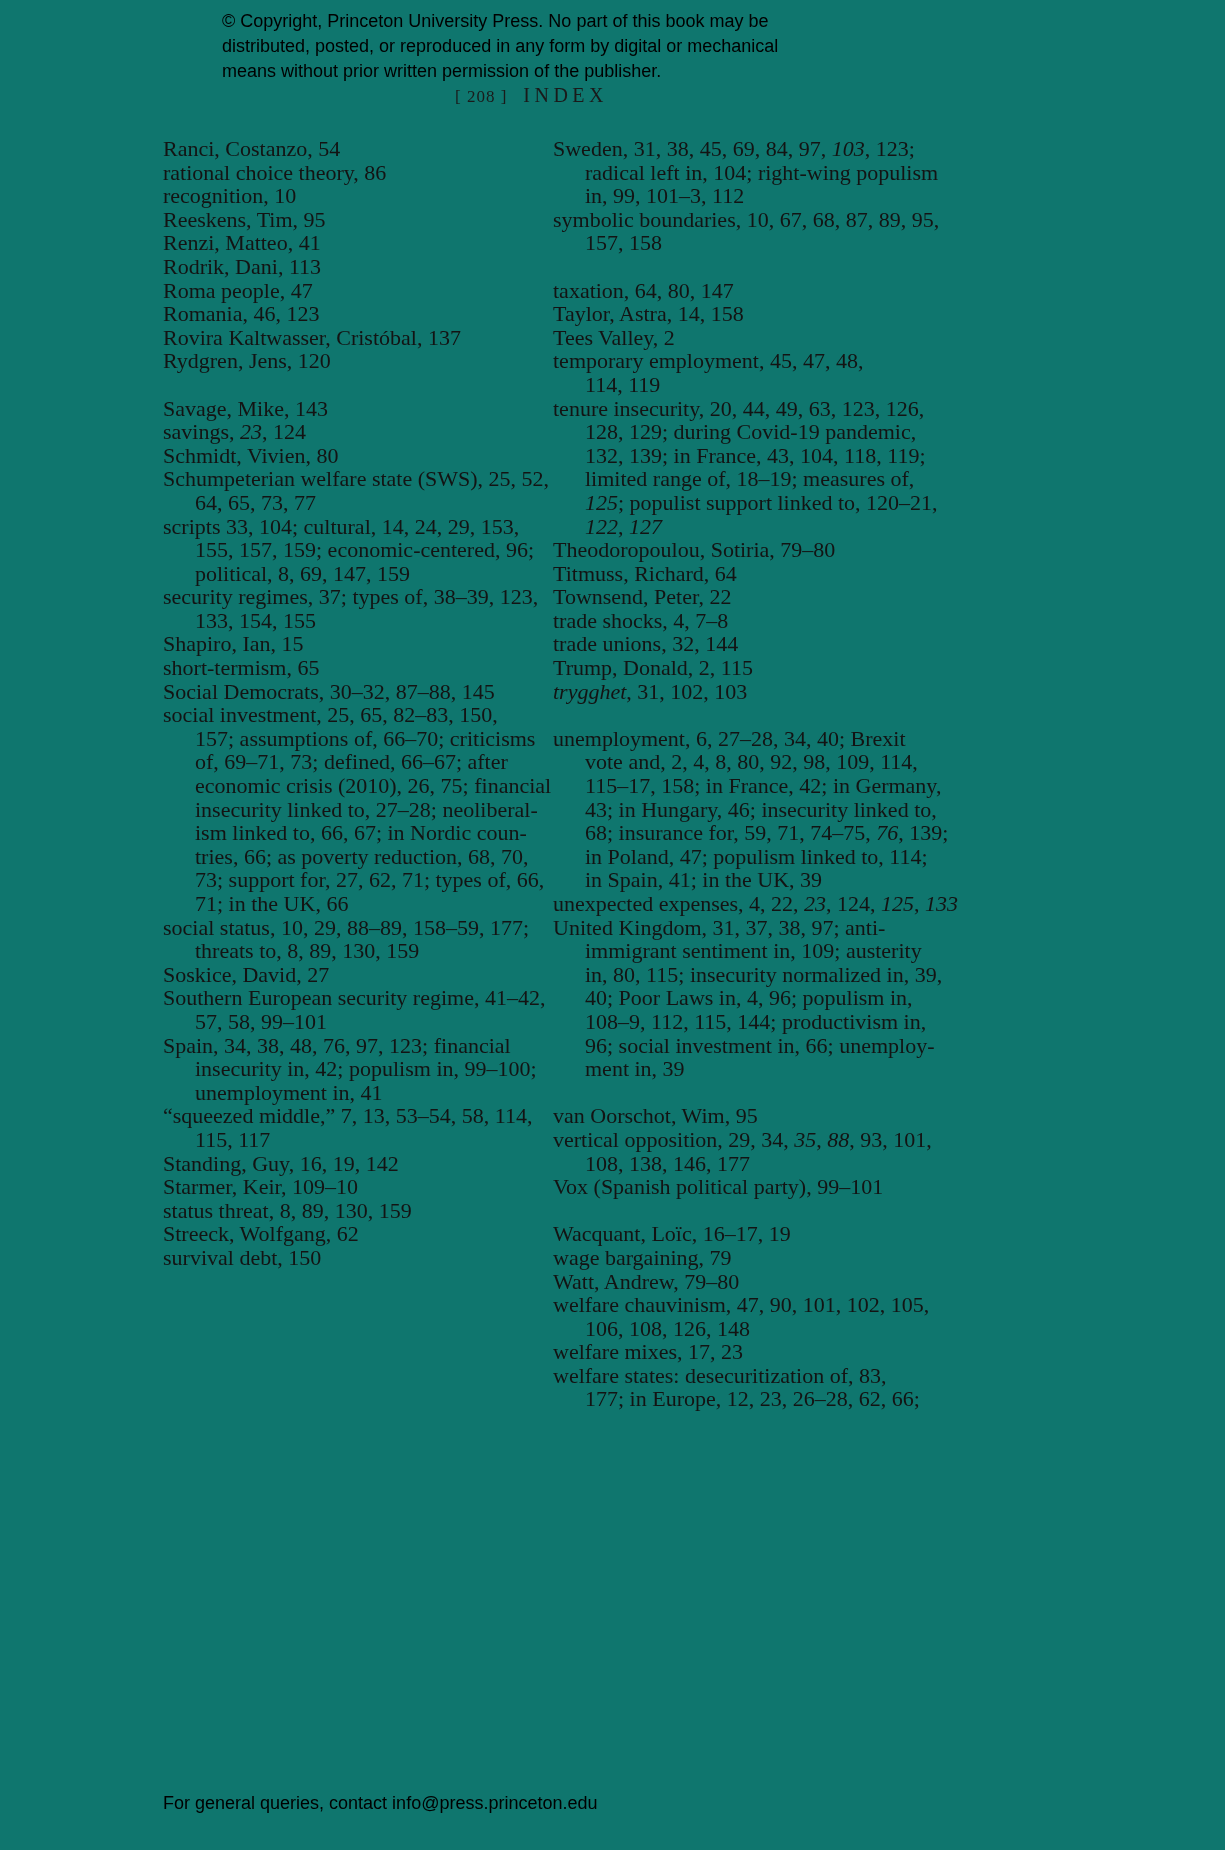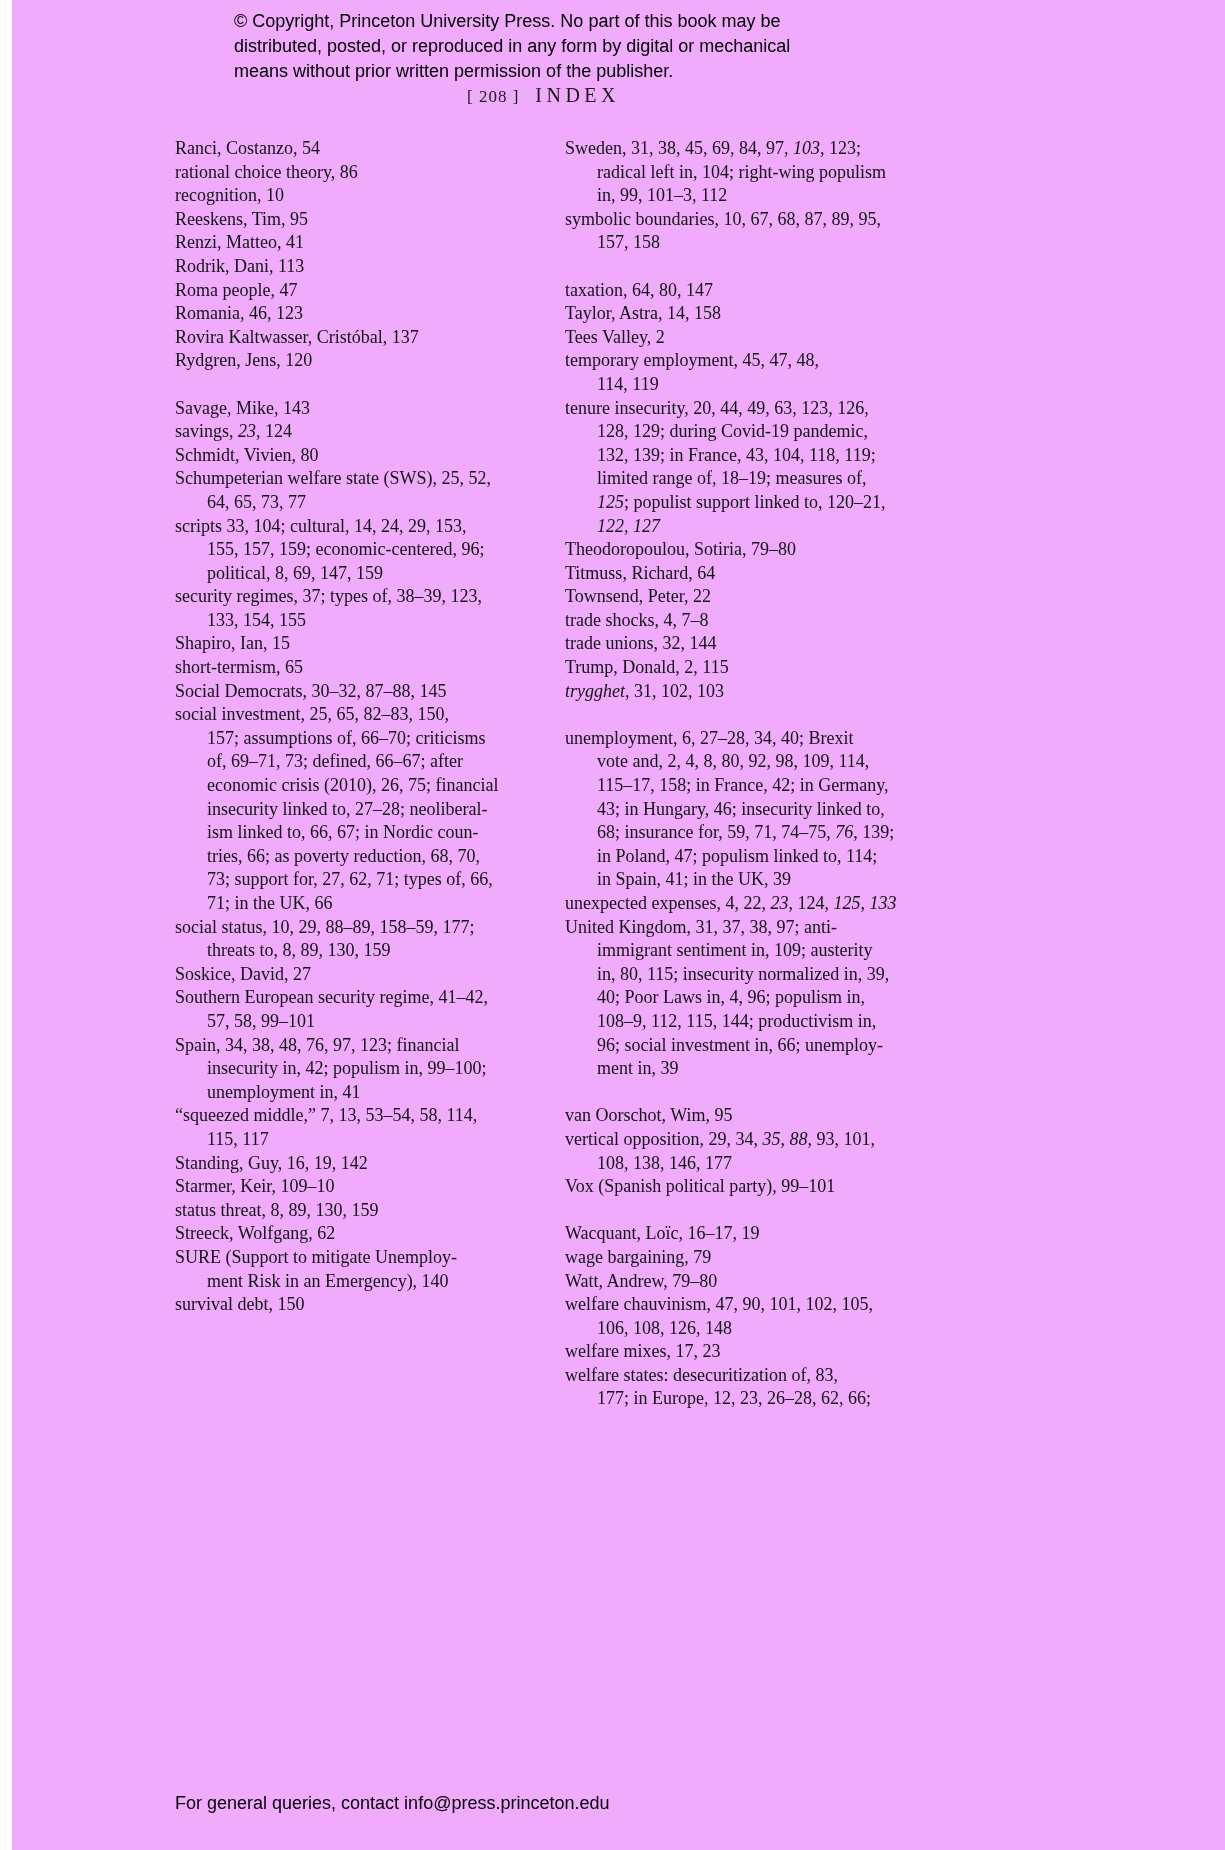--- a/index.html
+++ b/index.html
@@ -4,38 +4,38 @@
 <style>
   * { margin:0; padding:0; box-sizing:border-box; }
   html,body { background:#ffffff; }
   body {
     width:1225px; height:1850px;
     position:relative;
     font-family:"Liberation Serif", serif;
     color:#131313;
     overflow:hidden;
   }
-  .page { position:absolute; inset:0; background:#f0abfc;margin-left:12px; }
+  .page { position:absolute; inset:0; background:#0f766e; }
 
   .copyright {
     position:absolute; left:222px; top:9px;
     font-family:"Liberation Sans", sans-serif;
     font-size:18px; line-height:25px; color:#000000;
   }
 
   .page-header {
     position:absolute; left:163px; top:84px; width:737px;
     text-align:center; font-size:17px; color:#1a1a1a;
   }
   .page-header .pn { letter-spacing:1px; margin-right:16px; }
   .page-header .ttl { letter-spacing:4.5px; font-size:20px; }
 
   .col {
     position:absolute; top:137px;
-    font-size:18px; line-height:23.6px;
+    font-size:22px; line-height:23.6px;
   }
   .col-left  { left:163px; width:352px; }
   .col-right { left:553px; width:366px; }
 
   .group + .group { margin-top:23.6px; }
   .line { white-space:nowrap; }
   .line.cont { padding-left:32px; }
   em { font-style:italic; }
 
   .footer {
@@ -162,24 +162,20 @@
         <div class="entry">
           <div class="line">Starmer, Keir, 109–10</div>
         </div>
         <div class="entry">
           <div class="line">status threat, 8, 89, 130, 159</div>
         </div>
         <div class="entry">
           <div class="line">Streeck, Wolfgang, 62</div>
         </div>
         <div class="entry">
-          <div class="line">SURE (Support to mitigate Unemploy-</div>
-          <div class="line cont">ment Risk in an Emergency), 140</div>
-        </div>
-        <div class="entry">
           <div class="line">survival debt, 150</div>
         </div>
       </div>
     </div>
   <div class="col col-right">
       <div class="group">
         <div class="entry">
           <div class="line">Sweden, 31, 38, 45, 69, 84, 97, <em>103</em>, 123;</div>
           <div class="line cont">radical left in, 104; right-wing populism</div>
           <div class="line cont">in, 99, 101–3, 112</div>

